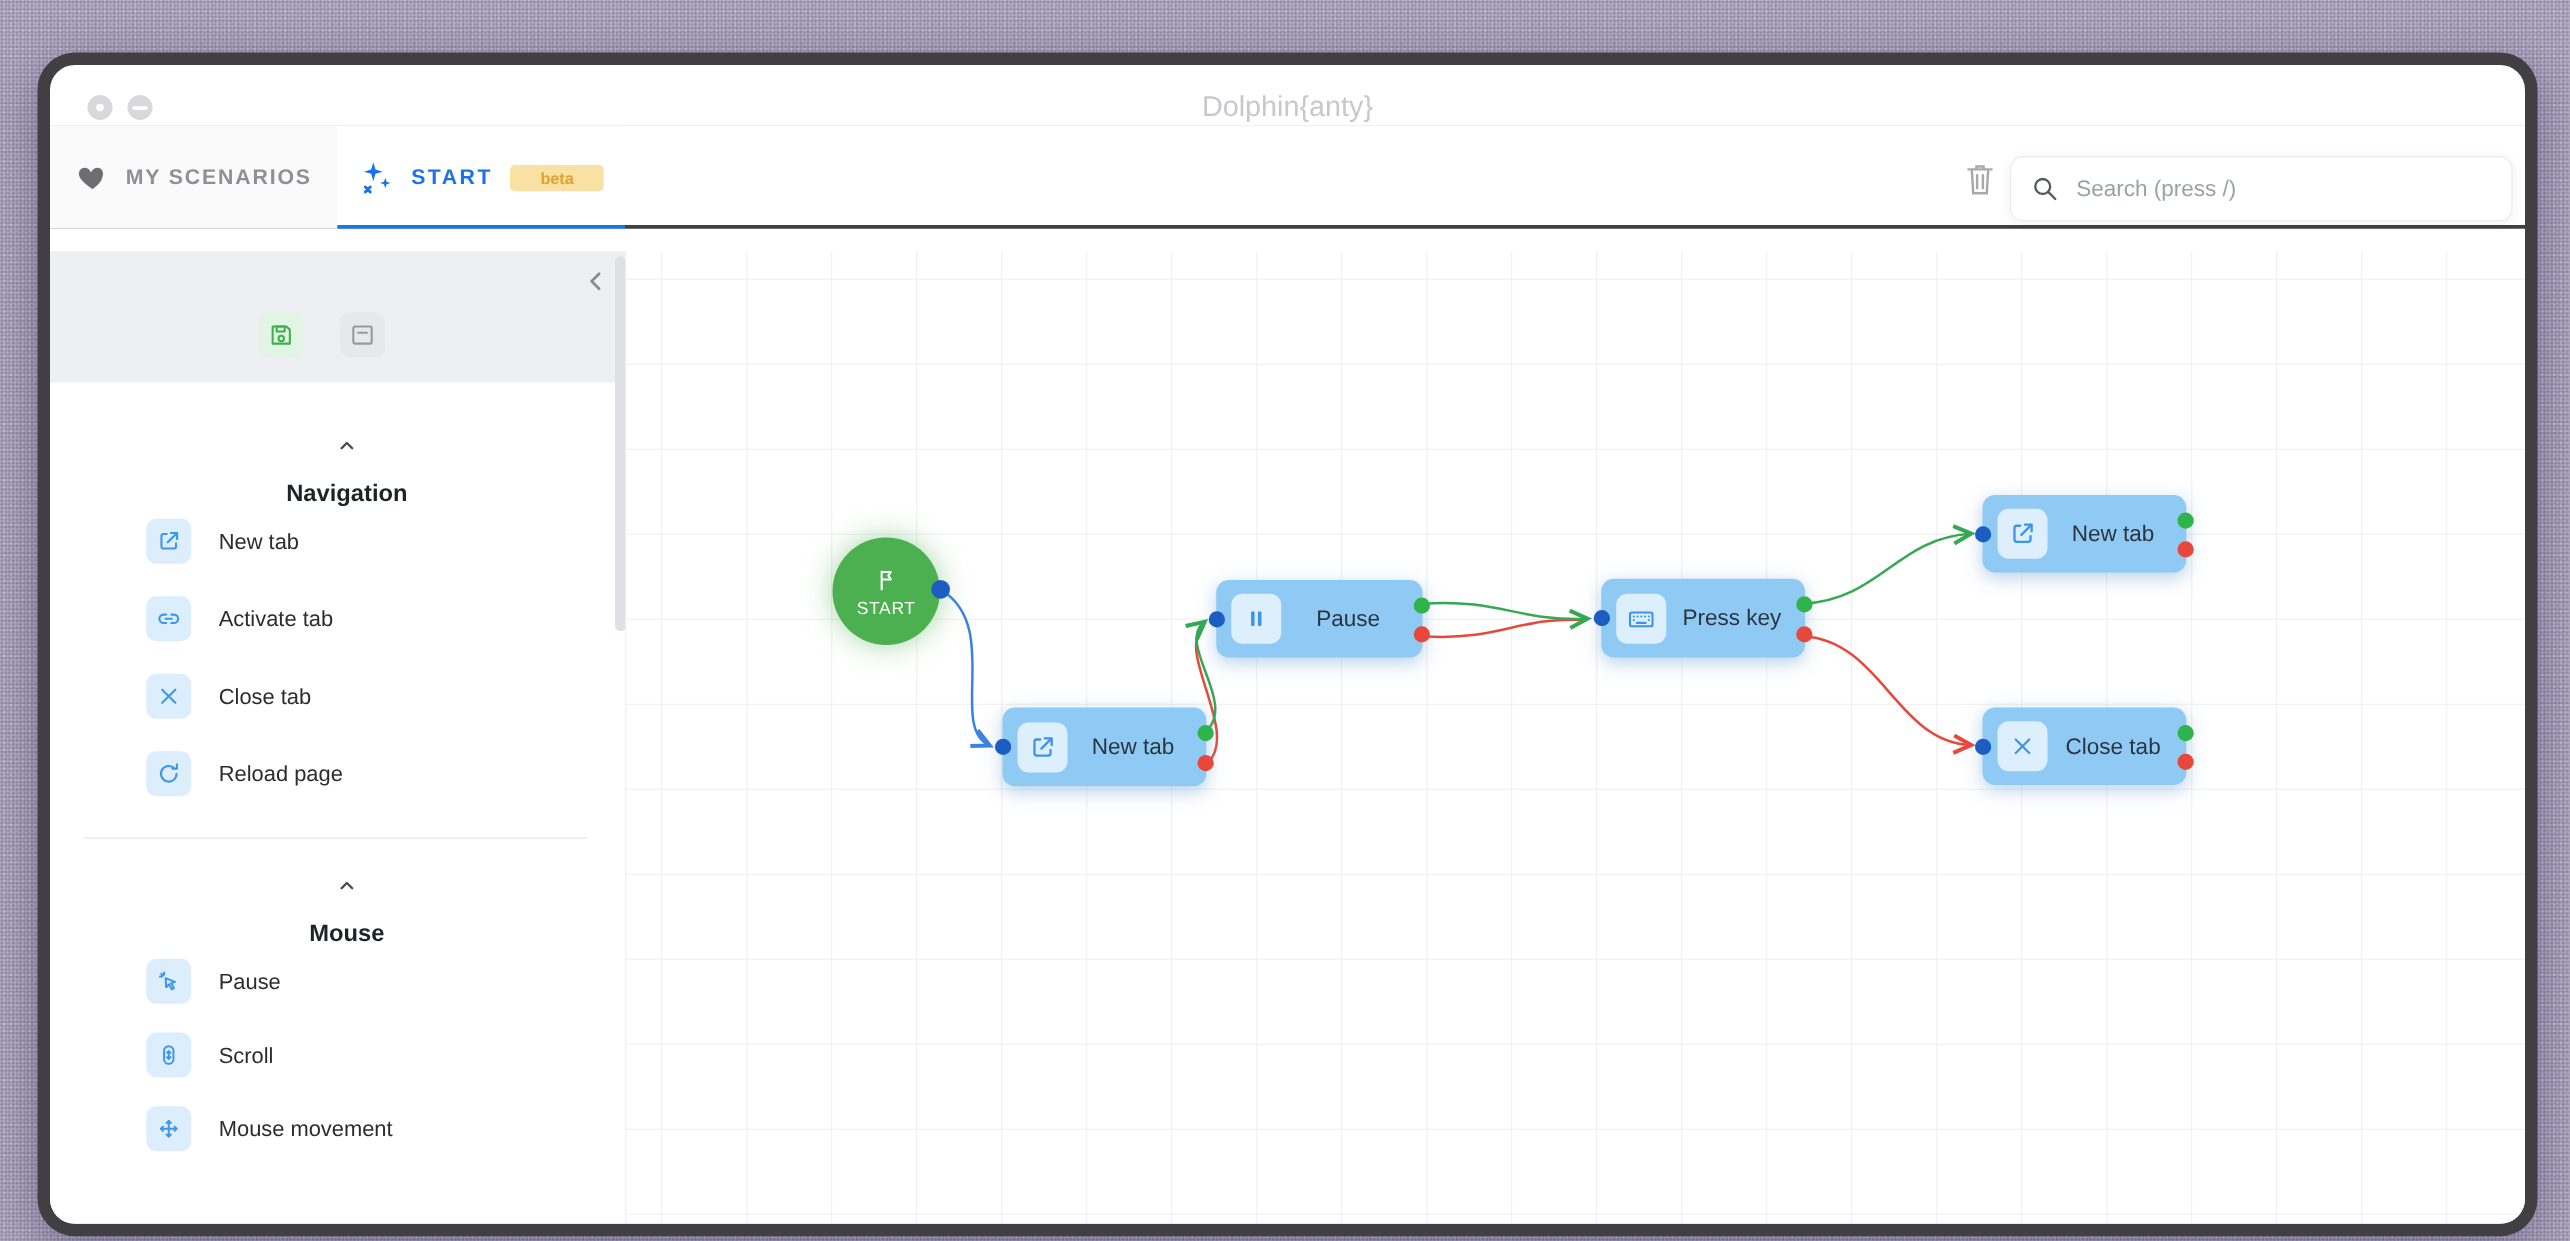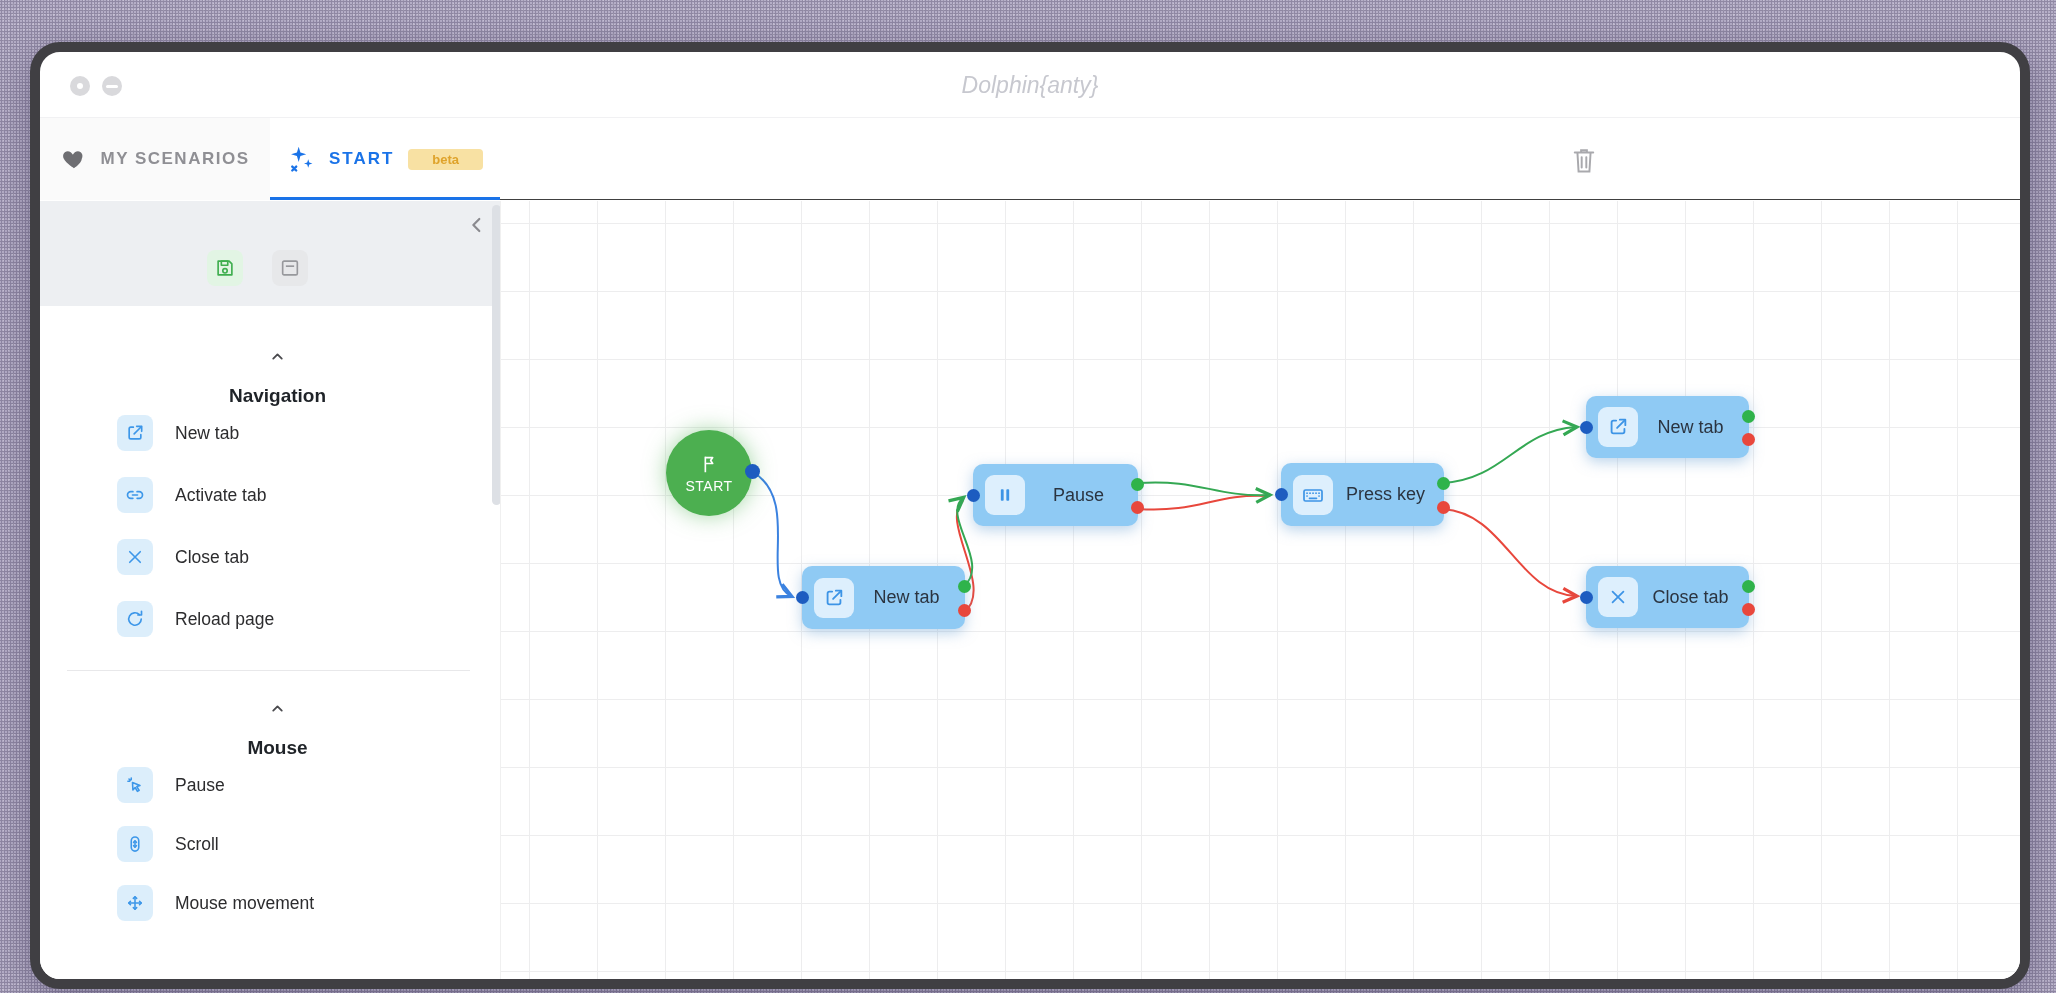--- a/index.html
+++ b/index.html
@@ -6,29 +6,29 @@
   *{box-sizing:border-box;font-family:"Liberation Sans", sans-serif;}
   .stage{position:relative;width:2056px;height:993px;overflow:hidden;
     background-color:#b5aec7;
     background-image:radial-gradient(rgba(45,35,70,.28) 1px, transparent 1.3px),
                      radial-gradient(rgba(255,255,255,.25) 1px, transparent 1.2px);
     background-size:3px 3px,5px 5px;background-position:0 0,1px 2px;}
   .window{position:absolute;left:30px;top:42px;width:2000px;height:947px;
     background:#fff;border:10px solid #403f43;border-radius:30px;overflow:hidden;
     box-shadow:0 10px 40px rgba(30,20,60,.35);}
   
-  .titlebar{position:relative;height:66px;border-bottom:1px solid #f1f1f3;font-style:italic;}
+  .titlebar{position:relative;height:49px;border-bottom:1px solid #f1f1f3;}
   .tl-btn{position:absolute;top:24px;width:20px;height:20px;border-radius:50%;background:#d9d9dc;border:none;padding:0;cursor:pointer;}
   .tl-btn.b1{left:30px}.tl-btn.b2{left:62px}
   .tl-btn .dot{position:absolute;left:7px;top:7px;width:6px;height:6px;border-radius:50%;background:#fff;}
   .tl-btn .minus{position:absolute;left:4px;top:8.5px;width:12px;height:3px;border-radius:2px;background:#fff;}
   .title{position:absolute;left:0;right:0;top:0;height:66px;line-height:66px;text-align:center;
     color:#c7c8cf;font-size:23px;}
   
-  .headerbar{position:relative;height:82px;border-bottom:1px solid #404040;}
+  .headerbar{position:relative;height:82px;border-bottom:3px solid #404040;}
   .tab{position:absolute;top:0;height:82px;display:flex;align-items:center;justify-content:center;gap:14px;cursor:pointer;}
   .tab-my{left:0;width:230px;background:#fafafa;}
   .tab-my .lb{color:#8f8f94;font-size:17px;font-weight:600;letter-spacing:1.5px;}
   .tab-create{left:230px;width:230px;background:#fff;}
   .tab-create:after{content:"";position:absolute;left:0;right:0;bottom:0;height:3px;background:#1a73e8;}
   .tab-create .lb{color:#1a73e8;font-size:17px;font-weight:600;letter-spacing:2px;}
   .beta{background:#f8e1a3;color:#dfa32b;font-size:13px;font-weight:700;border-radius:4px;padding:3px 24px;}
   .trash{position:absolute;left:1530px;top:27px;width:30px;height:30px;cursor:pointer;background:none;border:none;padding:0;}
   .search{position:absolute;right:10px;top:24px;width:402px;height:52px;background:#fff;border:1px solid #ececee;
     border-radius:10px;box-shadow:0 2px 10px rgba(0,0,0,.06);display:flex;align-items:center;gap:12px;padding:0 16px;}
@@ -107,20 +107,29 @@
           </svg>
         </span>
         <span class="lb">START</span>
         <span class="beta">beta</span>
       </div>
       <button class="trash">
         <svg width="28" height="30" viewBox="0 0 24 26" fill="none" stroke="#a9a9ad" stroke-width="1.7" stroke-linecap="round">
           <path d="M4 6.5h16M9.5 6.5V4.5h5v2M6.3 6.5l1 16.5h9.4l1-16.5M10 10.5v9M14 10.5v9"></path>
         </svg>
       </button>
+      <div class="search">
+        <span>
+          <svg width="22" height="22" viewBox="0 0 24 24" fill="none" stroke="#54575c" stroke-width="2" stroke-linecap="round">
+              <circle cx="10" cy="10" r="6.5"></circle>
+              <path d="M15.2 15.2L21 21"></path>
+            </svg>
+        </span>
+        <input value="" placeholder="Search (press /)" style="">
+      </div>
     </div>
 
     <div class="content">
 
       <div class="sidebar">
         <div class="sidebar-top">
           <button class="tool save">
             <svg width="22" height="22" viewBox="0 0 24 24" fill="none" stroke="#3fae4f" stroke-width="1.8" stroke-linejoin="round">
               <path d="M4.5 4.5h12l3 3v12h-15z"></path>
                 <path d="M8 4.5h7v4.5H8z"></path>

